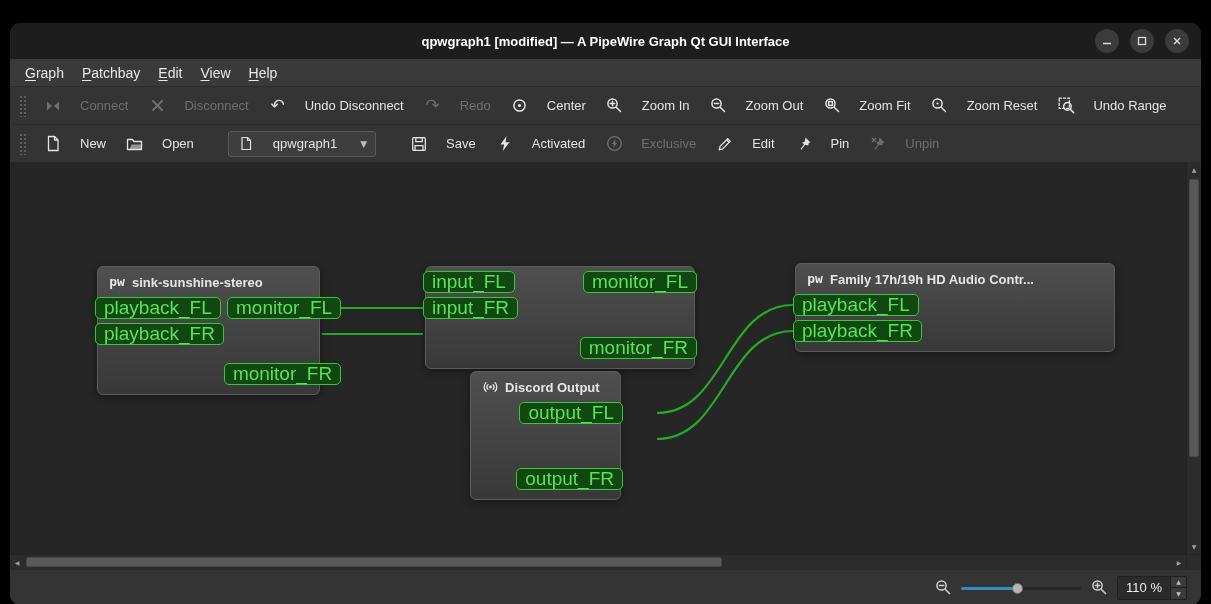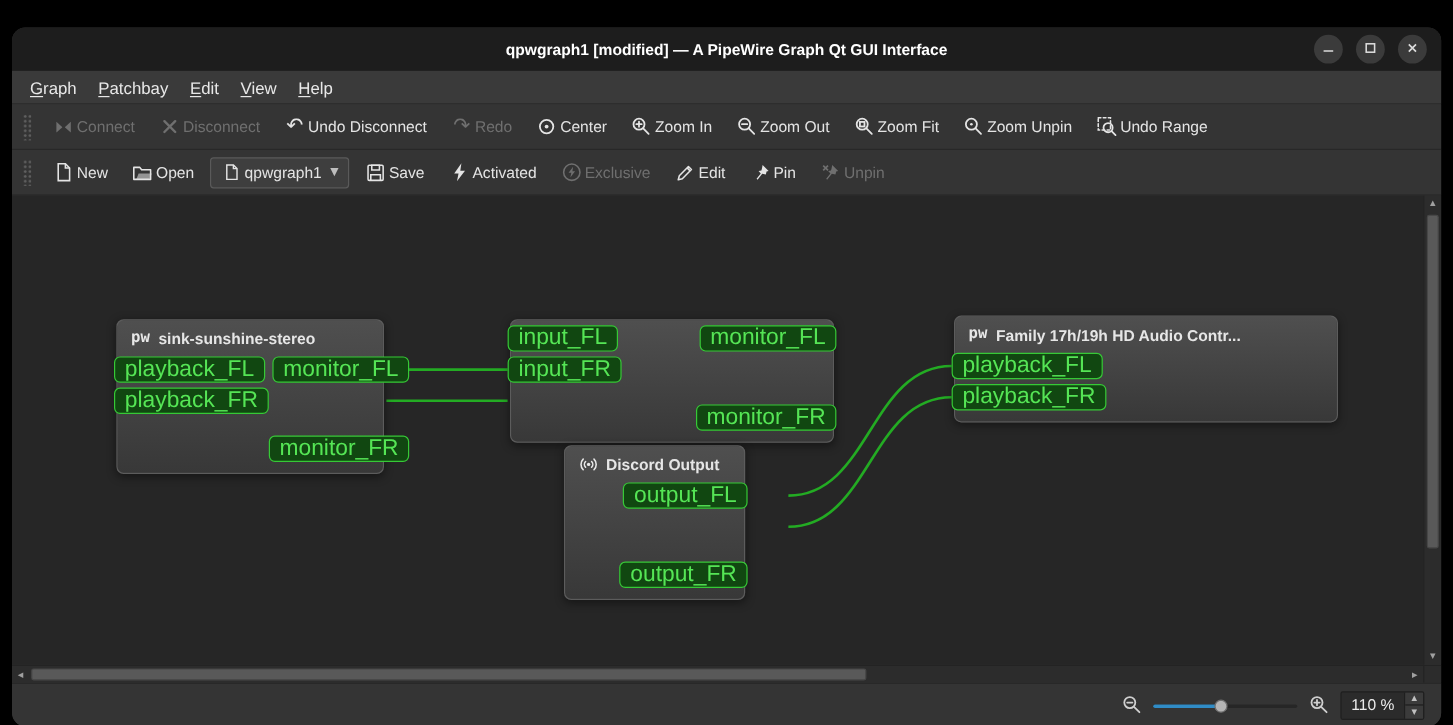--- a/index.html
+++ b/index.html
@@ -20,26 +20,26 @@
              color:#e8e8e8; font-size:14px; border-bottom:1px solid #2b2b2b; flex:0 0 auto; }
   .menu-item { padding:5px 9px; }
   .menu-item u { text-underline-offset:2px; }
 
   
   .toolbar { height:38px; background:#343434; display:flex; align-items:center; padding:0 4px;
              border-bottom:1px solid #282828; flex:0 0 auto; }
   .tb-grip { width:7px; height:22px; margin:0 8px 0 5px;
              background-image:radial-gradient(#606060 1px, transparent 1.2px); background-size:4px 4px; }
   .tb-items { display:flex; align-items:center; }
-  .tb-item { display:flex; align-items:center; gap:2px; padding:5px 10px; color:#e4e4e4; font-size:13px; border-radius:3px; white-space:nowrap; }
+  .tb-item { display:flex; align-items:center; gap:18px; padding:5px 10px; color:#e4e4e4; font-size:13px; border-radius:3px; white-space:nowrap; }
   .tb-item.disabled { color:#6f6f6f; }
   .tb-icon { width:18px; height:18px; display:flex; align-items:center; justify-content:center; }
   .tb-icon svg { display:block; }
   .glyph { font-family:"DejaVu Sans",sans-serif; font-size:17px; line-height:17px; }
-  .tb-item.combo { background:#3e3e3e; border:1px solid #5a5a5a; padding:3px 8px; margin:0 3px; border-radius:3px; }
+  .tb-item.combo { background:#3e3e3e; border:1px solid #5a5a5a; padding:3px 8px; margin:0 24px; border-radius:3px; }
   .combo-arrow { font-family:"DejaVu Sans",sans-serif; font-size:9px; color:#bdbdbd; margin-left:5px; }
 
   
   .canvas-row { flex:1 1 auto; display:flex; min-height:0; }
   .canvas { position:relative; flex:1; background:#262626; overflow:hidden; }
   svg.wires { position:absolute; left:0; top:0; z-index:1; }
   svg.wires path { fill:none; stroke:var(--wire,#23ab23); stroke-width:2.2px; }
 
   .node { position:absolute; z-index:2; background:linear-gradient(#4f4f4f,#383838);
           border:1px solid #5c5c5c; border-radius:6px; box-shadow:0 2px 8px rgba(0,0,0,.45); }
@@ -188,21 +188,21 @@
           <span class="tb-label">Zoom Fit</span>
         </div>
         <div class="tb-item">
           <span class="tb-icon">
             <svg width="17" height="17" viewBox="0 0 17 17" fill="none" stroke="currentColor" stroke-width="1.5" stroke-linecap="round">
               <circle cx="6.5" cy="6.5" r="4.6"></circle>
               <circle cx="6.5" cy="6.5" r="1.1" fill="currentColor" stroke="none"></circle>
               <path d="M10.2 10.2l4.3 4.3"></path>
             </svg>
           </span>
-          <span class="tb-label">Zoom Unpin</span>
+          <span class="tb-label">Zoom Reset</span>
         </div>
         <div class="tb-item">
           <span class="tb-icon">
             <svg width="17" height="17" viewBox="0 0 17 17" fill="none" stroke="currentColor" stroke-width="1.3" stroke-linecap="round">
               <rect x="1.2" y="1.2" width="10.2" height="10.2" stroke-dasharray="2.2 2"></rect>
               <circle cx="9.4" cy="9.4" r="3.8" stroke-width="1.5"></circle>
               <path d="M12.3 12.3l3.3 3.3" stroke-width="1.5"></path>
             </svg>
           </span>
           <span class="tb-label">Undo Range</span>

